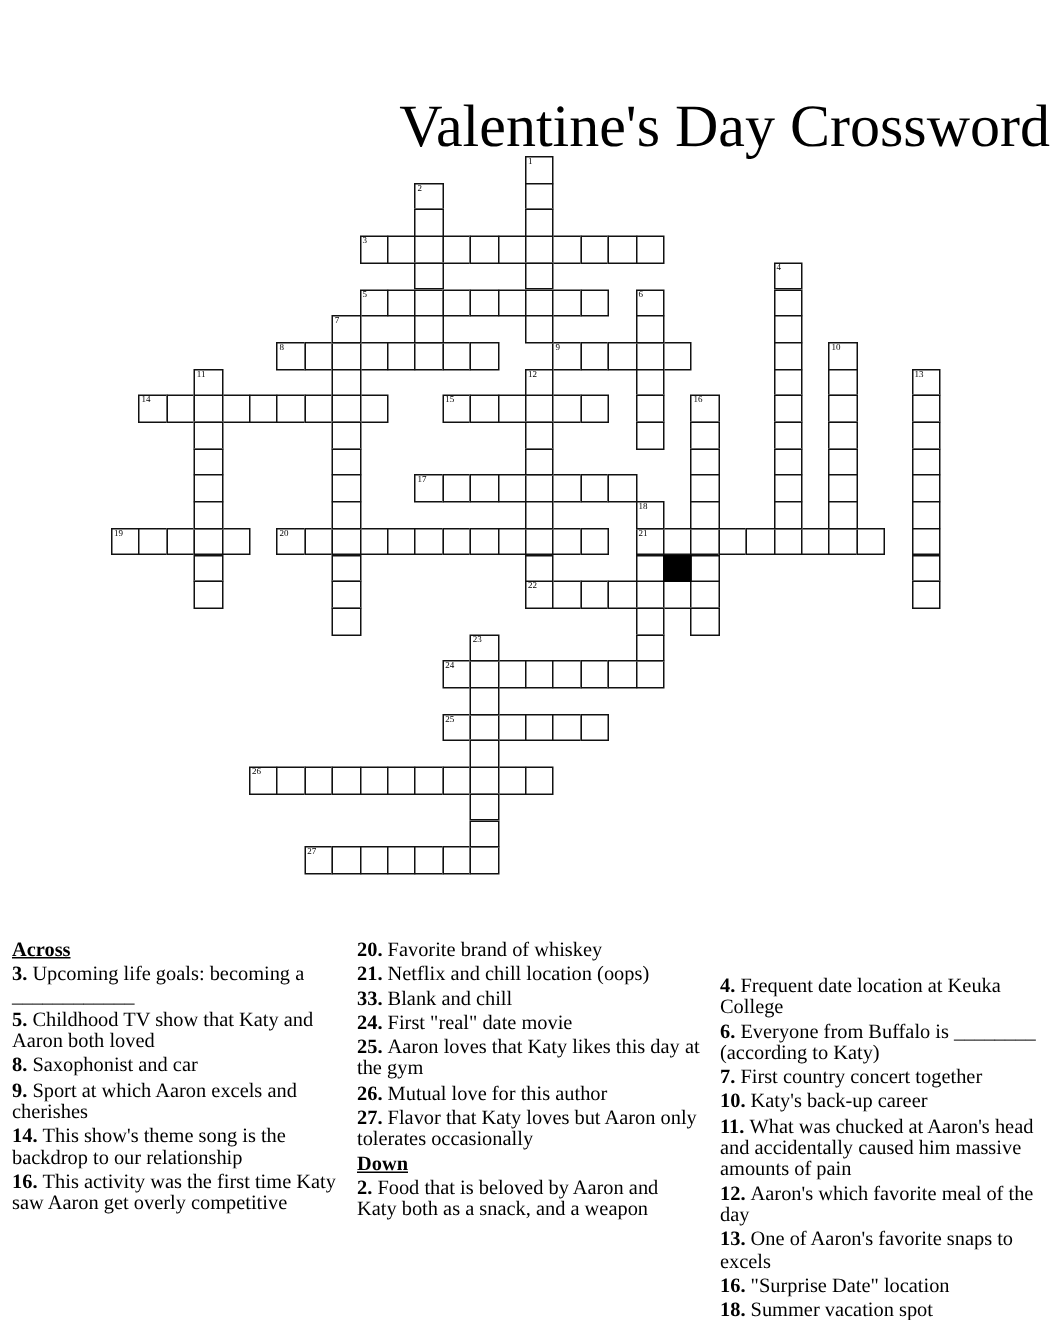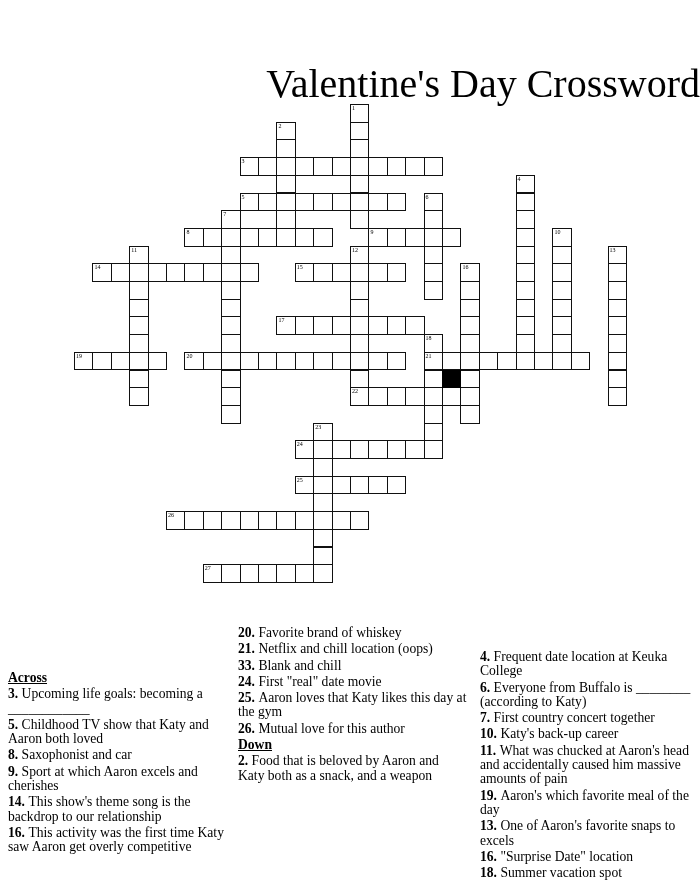--- a/index.html
+++ b/index.html
@@ -14,21 +14,21 @@
   #grid{position:absolute;left:0;top:0;width:700px;height:620px;}
   .cell{
     position:absolute;box-sizing:border-box;border:1px solid #111;background:#fff;
   }
   .cell.black{background:#000;border-color:#000;}
   .cellnum{
     position:absolute;top:0;left:1px;font-size:6px;line-height:7px;
     font-family:"Liberation Serif",serif;color:#000;pointer-events:none;
   }
   .clue-col{position:absolute;top:626px;}
-  .clue-col.c1{left:8px;width:226px;margin-top:45px;}
+  .clue-col.c1{left:8px;width:226px;}
   .clue-col.c2{left:238px;width:230px;}
   .clue-col.c3{left:480px;width:230px;margin-top:24px;}
   .clue{font-size:13.6px;line-height:14.3px;margin:0 0 2px 0;}
   .clue .n{font-weight:bold;}
   .list-hdr{
     font-size:13.6px;line-height:14.3px;font-weight:bold;
     text-decoration:underline;margin:0 0 2px 0;
   }
 </style>
 </head>
@@ -301,27 +301,28 @@
     <div class="clue"><span class="n">14. </span><span>This show's theme song is the backdrop to our relationship</span></div>
     <div class="clue"><span class="n">16. </span><span>This activity was the first time Katy saw Aaron get overly competitive</span></div>
   </div>
 <div class="clue-col c2">
     <div class="clue"><span class="n">20. </span><span>Favorite brand of whiskey</span></div>
     <div class="clue"><span class="n">21. </span><span>Netflix and chill location (oops)</span></div>
     <div class="clue"><span class="n">33. </span><span>Blank and chill</span></div>
     <div class="clue"><span class="n">24. </span><span>First "real" date movie</span></div>
     <div class="clue"><span class="n">25. </span><span>Aaron loves that Katy likes this day at the gym</span></div>
     <div class="clue"><span class="n">26. </span><span>Mutual love for this author</span></div>
+    <div class="clue"><span class="n">27. </span><span>Flavor that Katy loves but Aaron only tolerates occasionally</span></div>
     <div class="list-hdr">Down</div>
     <div class="clue"><span class="n">2. </span><span>Food that is beloved by Aaron and Katy both as a snack, and a weapon</span></div>
   </div>
 <div class="clue-col c3">
     <div class="clue"><span class="n">4. </span><span>Frequent date location at Keuka College</span></div>
     <div class="clue"><span class="n">6. </span><span>Everyone from Buffalo is ________ (according to Katy)</span></div>
     <div class="clue"><span class="n">7. </span><span>First country concert together</span></div>
     <div class="clue"><span class="n">10. </span><span>Katy's back-up career</span></div>
     <div class="clue"><span class="n">11. </span><span>What was chucked at Aaron's head and accidentally caused him massive amounts of pain</span></div>
-    <div class="clue"><span class="n">19. </span><span>Aaron's which favorite meal of the day</span></div>
+    <div class="clue"><span class="n">12. </span><span>Aaron's which favorite meal of the day</span></div>
     <div class="clue"><span class="n">13. </span><span>One of Aaron's favorite snaps to excels</span></div>
     <div class="clue"><span class="n">16. </span><span>"Surprise Date" location</span></div>
     <div class="clue"><span class="n">18. </span><span>Summer vacation spot</span></div>
     <div class="clue"><span class="n">23. </span><span>Sport of the fateful first kiss</span></div>
   </div>
 
 </body></html>

